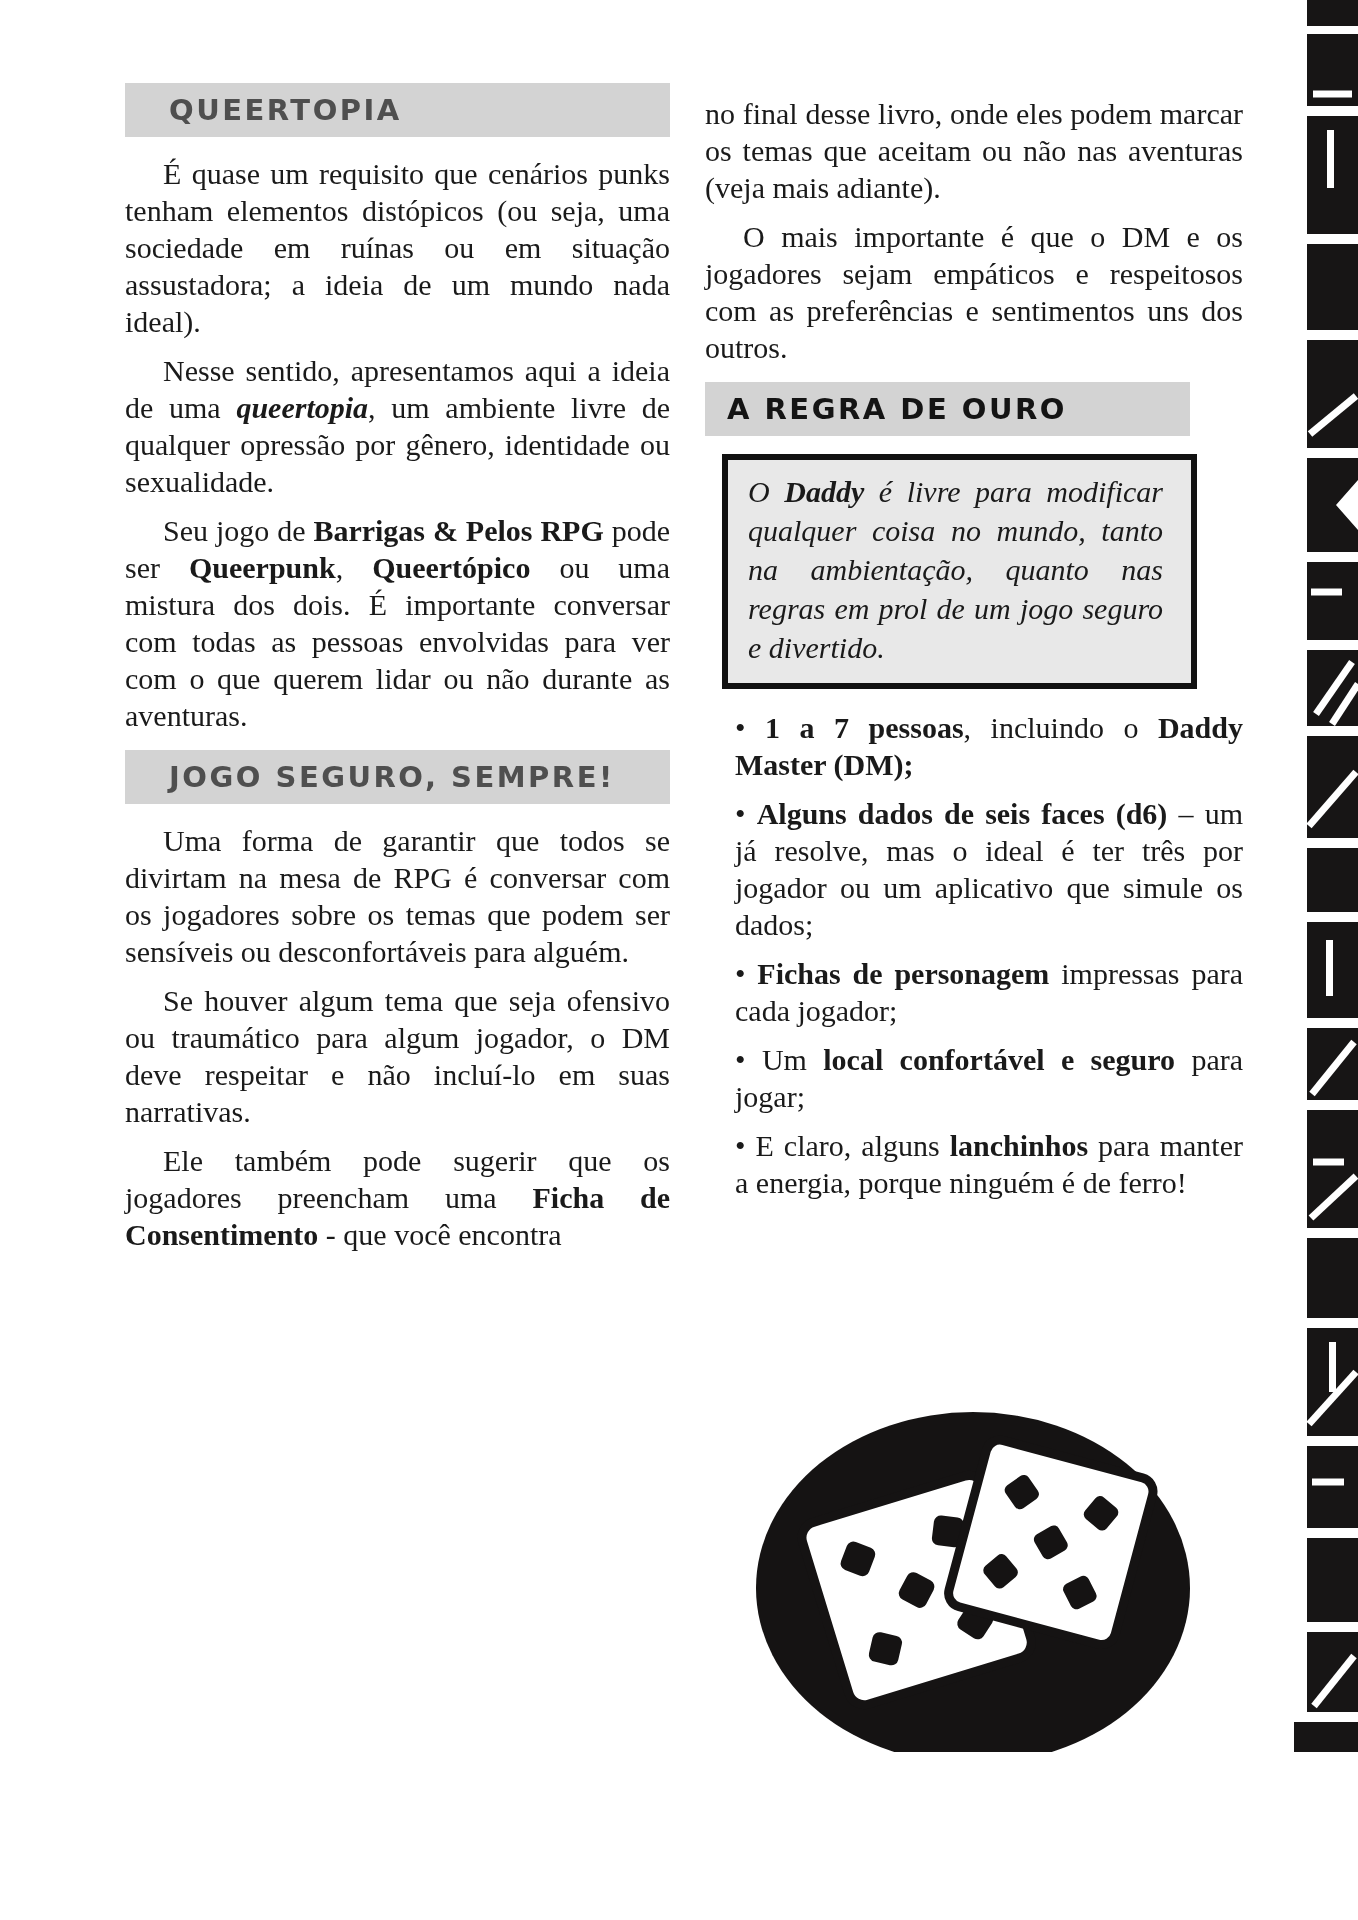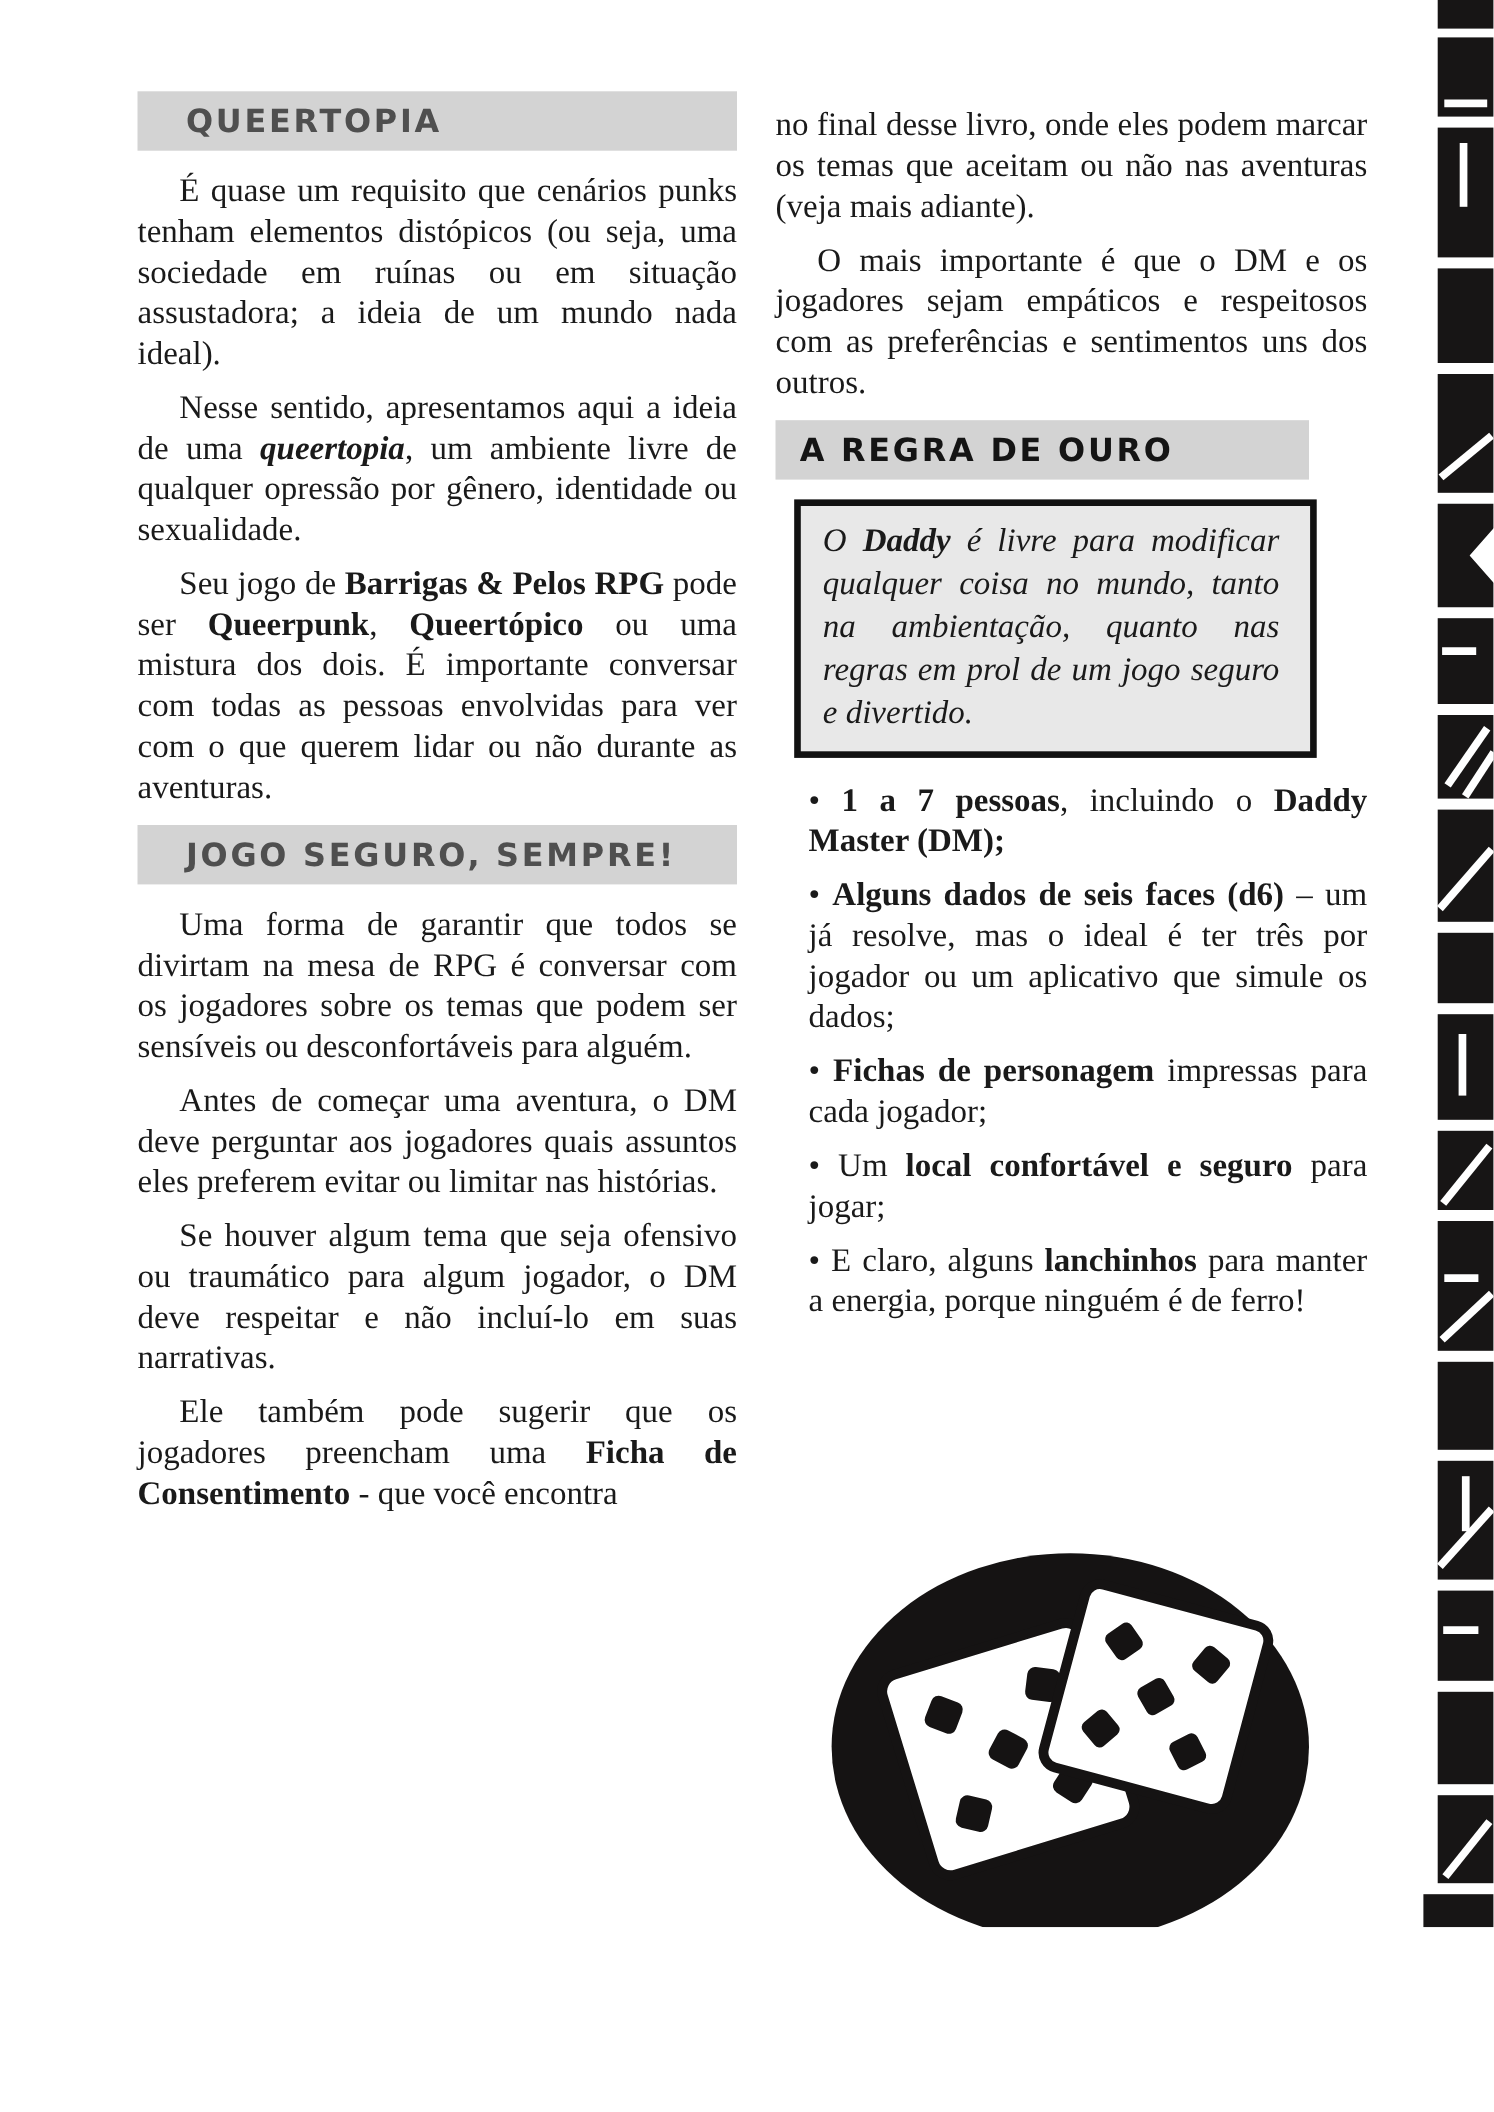--- a/index.html
+++ b/index.html
@@ -56,21 +56,20 @@
       <div class="bar">
         <span>QUEERTOPIA</span>
       </div>
       <p><span>É quase um requisito que cenários punks tenham elementos distópicos (ou seja, uma sociedade em ruínas ou em situação assustadora; a ideia de um mundo nada ideal).</span></p>
       <p><span>Nesse sentido, apresentamos aqui a ideia de uma </span><span class="b i">queertopia</span><span>, um ambiente livre de qualquer opressão por gênero, identidade ou sexualidade.</span></p>
       <p><span>Seu jogo de </span><span class="b">Barrigas &amp; Pelos RPG</span><span> pode ser </span><span class="b">Queerpunk</span><span>, </span><span class="b">Queertópico</span><span> ou uma mistura dos dois. É importante conversar com todas as pessoas envolvidas para ver com o que querem lidar ou não durante as aventuras.</span></p>
       <div class="bar">
         <span>JOGO SEGURO, SEMPRE!</span>
       </div>
       <p><span>Uma forma de garantir que todos se divirtam na mesa de RPG é conversar com os jogadores sobre os temas que podem ser sensíveis ou desconfortáveis para alguém.</span></p>
-      <p><span>Antes de começar uma aventura, o DM deve perguntar aos jogadores quais assuntos eles preferem evitar ou limitar nas histórias.</span></p>
       <p><span>Se houver algum tema que seja ofensivo ou traumático para algum jogador, o DM deve respeitar e não incluí-lo em suas narrativas.</span></p>
       <p><span>Ele também pode sugerir que os jogadores preencham uma </span><span class="b">Ficha de Consentimento</span><span> - que você encontra</span></p>
     </div>
   <div class="col col-right">
       <p class="noindent"><span>no final desse livro, onde eles podem marcar os temas que aceitam ou não nas aventuras (veja mais adiante).</span></p>
       <p><span>O mais importante é que o DM e os jogadores sejam empáticos e respeitosos com as preferências e sentimentos uns dos outros.</span></p>
       <div class="bar black">
         <span>A REGRA DE OURO</span>
       </div>
       <div class="gold-box">

